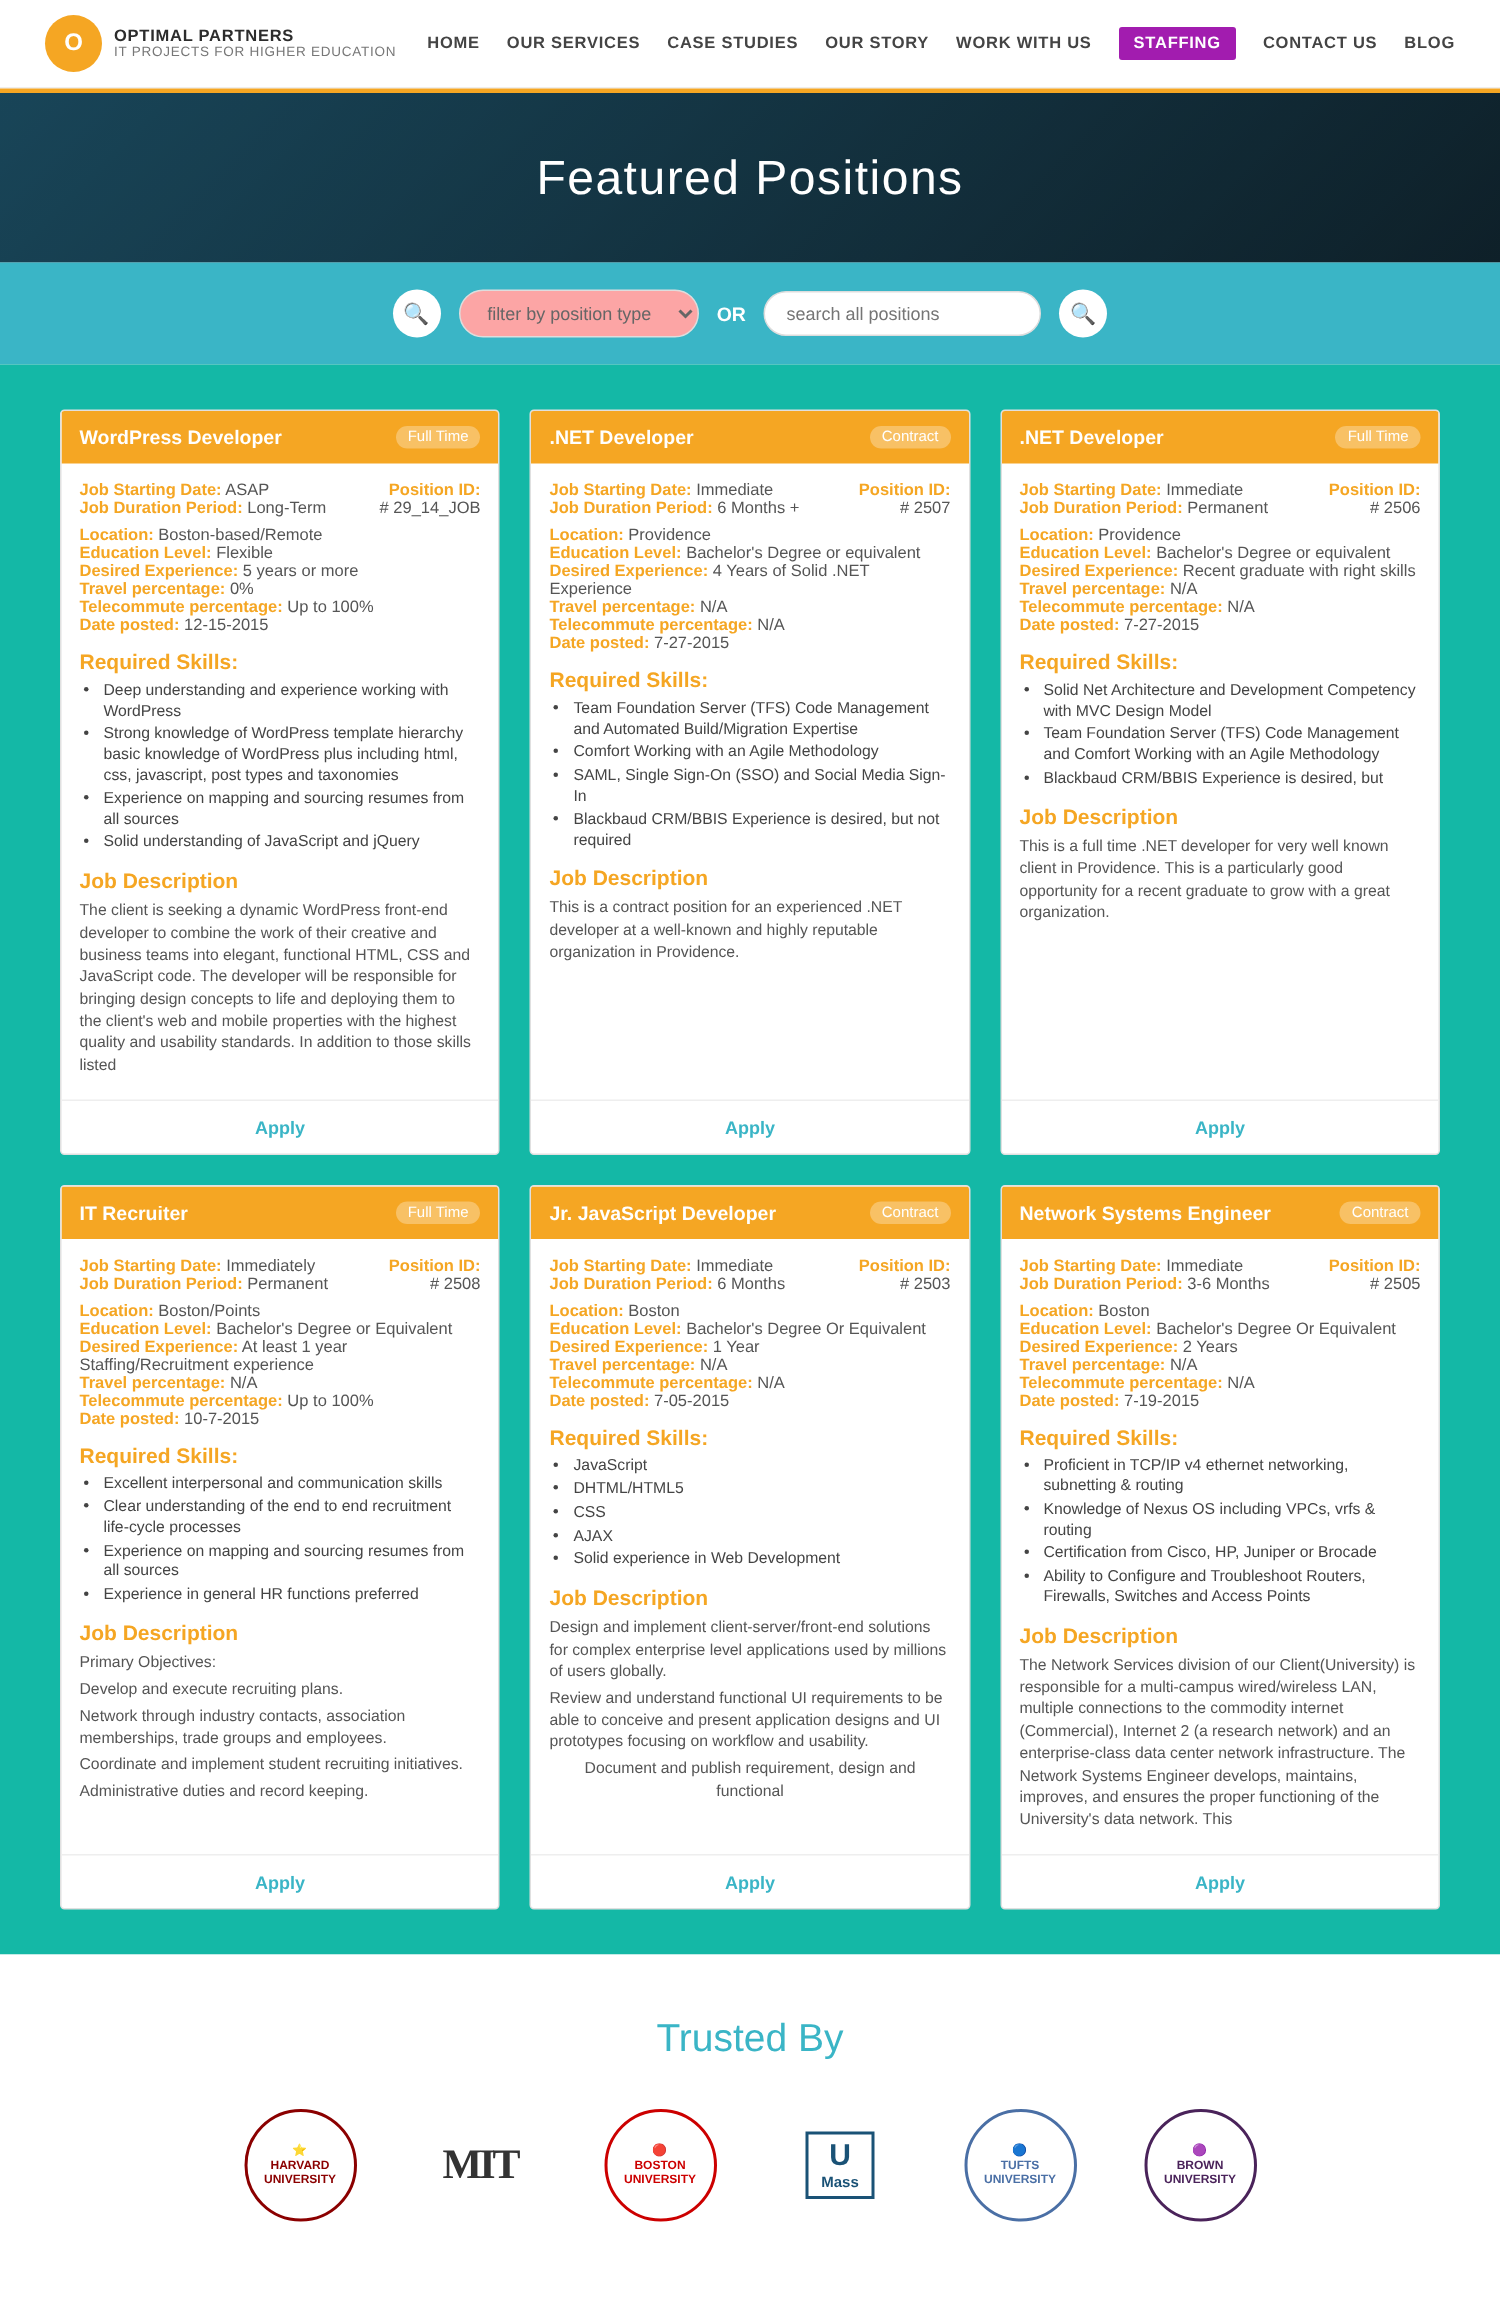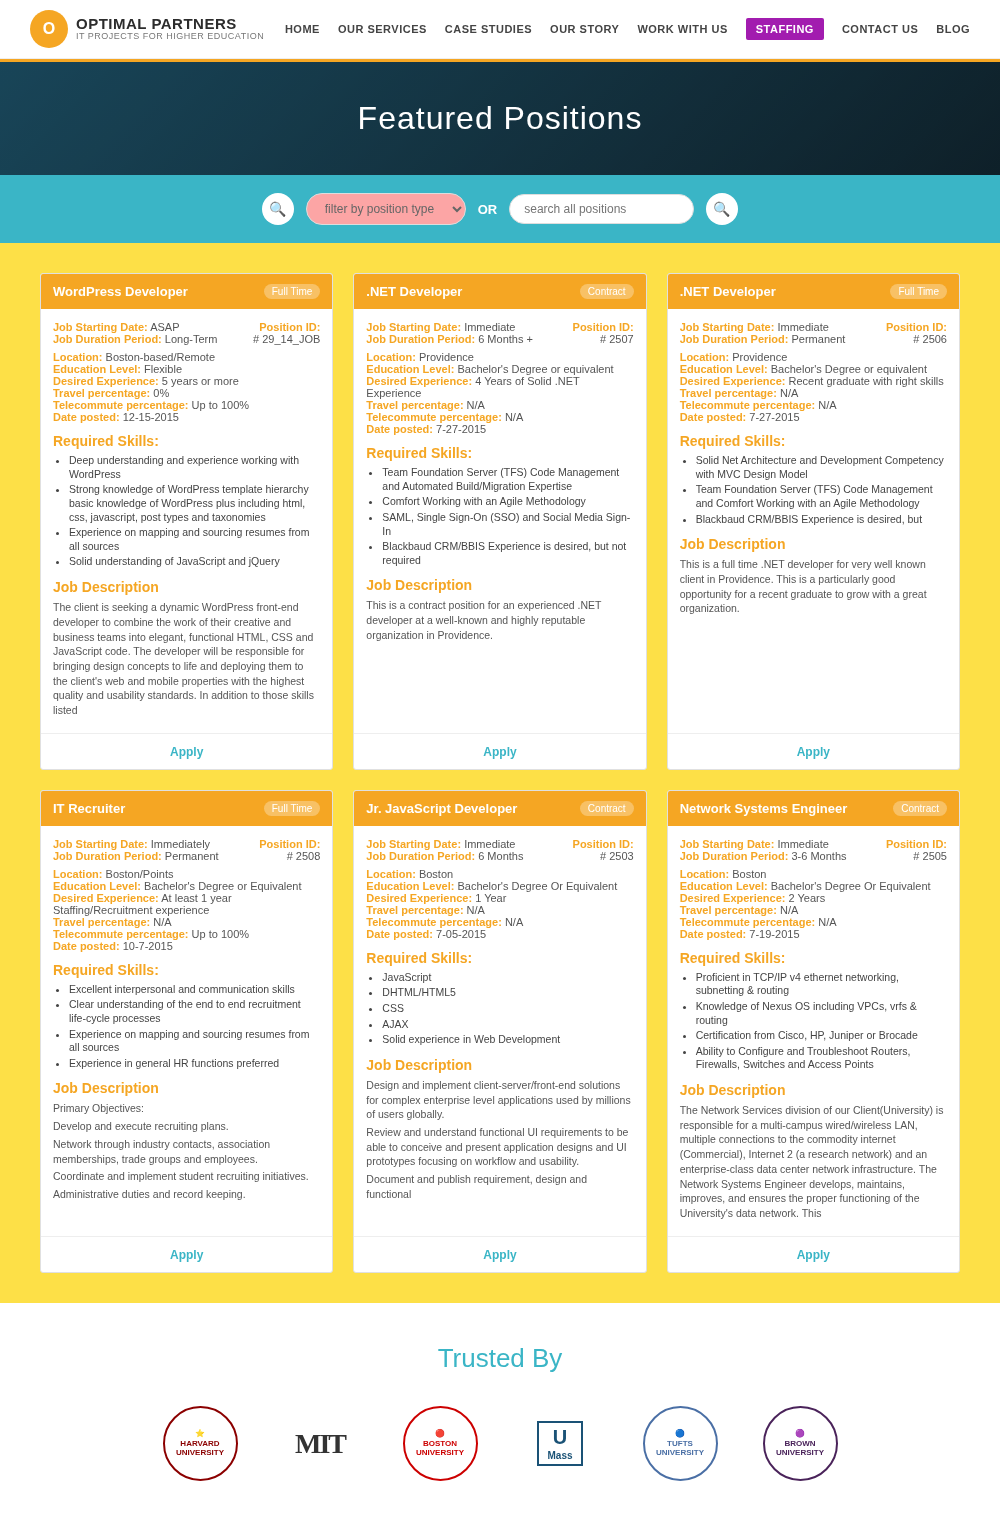--- a/index.html
+++ b/index.html
@@ -14,21 +14,21 @@
       padding: 10px 30px;
       border-bottom: 1px solid #eee;
     }
     .logo-area { display: flex; align-items: center; gap: 8px; }
     .logo-circle {
       width: 38px; height: 38px; background: #f5a623; border-radius: 50%;
       display: flex; align-items: center; justify-content: center;
       color: #fff; font-weight: bold; font-size: 16px;
     }
     .logo-text { line-height: 1.1; }
-    .logo-text .brand { font-weight: bold; font-size: 15px; color: #2c2c2c; letter-spacing: 0.5px; }
+    .logo-text .brand { font-weight: bold; font-size: 11px; color: #2c2c2c; letter-spacing: 0.5px; }
     .logo-text .sub { font-size: 9px; color: #777; text-transform: uppercase; letter-spacing: 0.5px; }
     nav { display: flex; align-items: center; gap: 18px; }
     nav a {
       text-decoration: none; color: #444; font-size: 11px;
       text-transform: uppercase; font-weight: 600; letter-spacing: 0.5px;
     }
     nav a.active {
       background: #a21caf; color: #fff; padding: 5px 10px; border-radius: 2px;
     }
 
@@ -68,21 +68,21 @@
       font-size: 12px; color: #666; background: #fff; min-width: 180px;
       outline: none;
     }
     .search-btn {
       width: 32px; height: 32px; background: #fff; border-radius: 50%;
       display: flex; align-items: center; justify-content: center;
       color: #3ab5c6; font-size: 14px; cursor: pointer; border: none;
     }
 
     
-    .jobs-section { padding: 30px 40px; background: #fde047; }
+    .jobs-section { padding: 30px 40px; background: #14b8a6; }
     .jobs-grid {
       display: grid;
       grid-template-columns: repeat(3, 1fr);
       gap: 20px;
       max-width: 960px;
       margin: 0 auto;
     }
 
     
     .job-card {
@@ -485,21 +485,21 @@
           <li>JavaScript</li>
             <li>DHTML/HTML5</li>
             <li>CSS</li>
             <li>AJAX</li>
             <li>Solid experience in Web Development</li>
         </ul>
         <div class="section-label">Job Description</div>
         <div class="job-desc">
             <p style="margin-bottom:3px;">Design and implement client-server/front-end solutions for complex enterprise level applications used by millions of users globally.</p>
             <p style="margin-bottom:3px;">Review and understand functional UI requirements to be able to conceive and present application designs and UI prototypes focusing on workflow and usability.</p>
-            <p style="margin-bottom:5px;">Document and publish requirement, design and functional</p>
+            <p style="margin-bottom:5px;text-align:center;">Document and publish requirement, design and functional</p>
           </div>
       </div>
       <div class="card-footer">
         <a href="#" class="apply-link">Apply</a>
       </div>
     </div>
       <div class="job-card">
       <div class="card-header">
         <span class="job-title">Network Systems Engineer</span>
         <span class="job-type">Contract</span>

